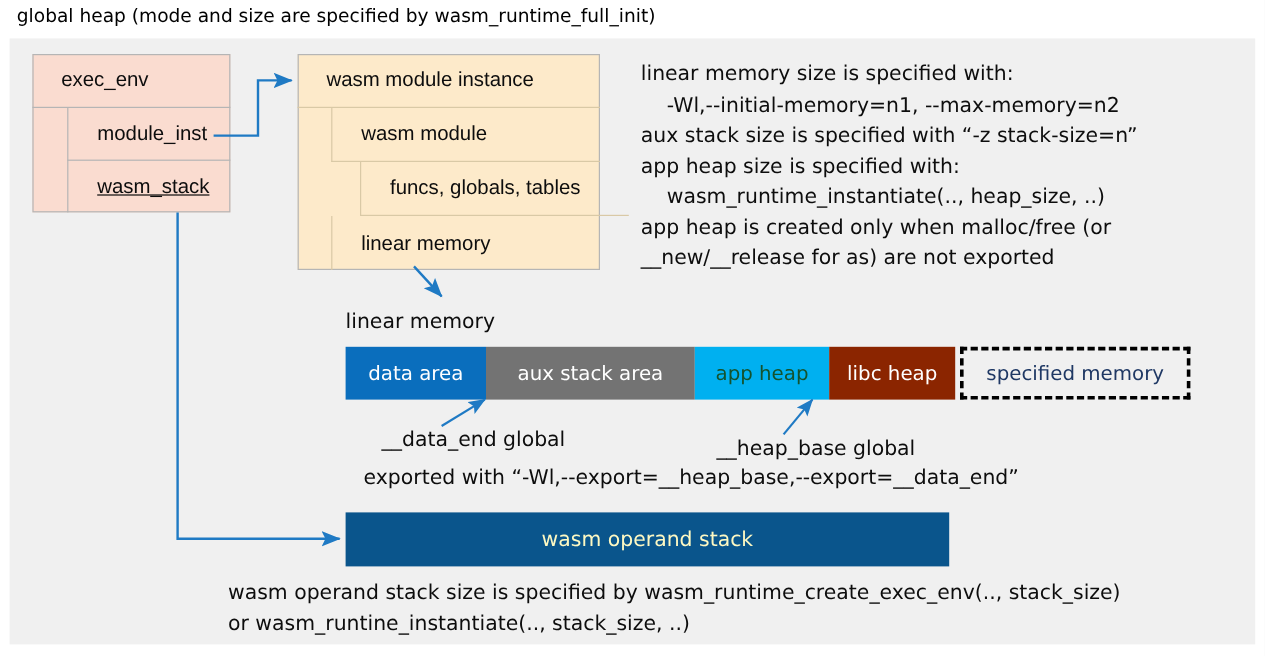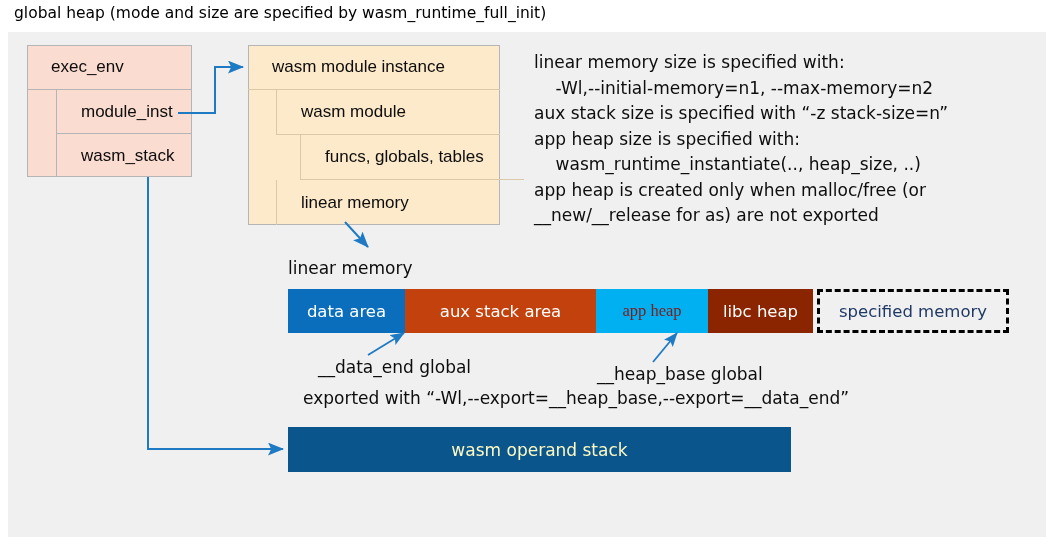--- a/index.html
+++ b/index.html
@@ -40,20 +40,21 @@
     left:27px;top:45px;width:165px;height:45px;
     border-bottom:1px solid #b5b5b5;
   }
   .execenv-row1{
     left:56px;top:90px;width:136px;height:44px;
     border-left:1px solid #b5b5b5;border-bottom:1px solid #b5b5b5;
   }
   .execenv-row2{
     left:56px;top:134px;width:136px;height:43px;
     border-left:1px solid #b5b5b5;
+    text-decoration:underline;
   }
 
   
   .wmi{
     left:248px;top:45px;width:252px;height:180px;
     background:#fdeaca;border:1px solid #b5b5b5;
   }
   .wmi-hdr{
     left:248px;top:45px;width:252px;height:45px;
     border-bottom:1px solid #d9c9a6;
@@ -147,39 +148,41 @@
 app heap size is specified with:
     wasm_runtime_instantiate(.., heap_size, ..)
 app heap is created only when malloc/free (or
 __new/__release for as) are not exported</div>
 
   <div class="lm-label">linear memory</div>
   <div class="membar" id="membar">
       <div class="seg" style="width: 117px; background: rgb(10, 110, 189); color: rgb(255, 255, 255);">
         <span>data area</span>
       </div>
-      <div class="seg" style="width: 191px; background: #c2410c; color: rgb(255, 255, 255);">
+      <div class="seg" style="width: 174px; background: #737373; color: rgb(255, 255, 255);">
         <span>aux stack area</span>
       </div>
-      <div class="seg" style="width: 112px; background: rgb(0, 176, 240); color: #7f1d1d; font-family: Liberation Serif, serif;">
+      <div class="seg" style="width: 112px; background: rgb(0, 176, 240); color: #14532d;">
         <span>app heap</span>
       </div>
       <div class="seg" style="width: 105px; background: rgb(139, 37, 0); color: rgb(255, 255, 255);">
         <span>libc heap</span>
       </div>
       <div class="seg dashed" style="width: 192px; color: rgb(31, 56, 100);">
         <span>specified memory</span>
       </div>
     </div>
 
   <div class="ann ann-dataend">__data_end global</div>
   <div class="ann ann-heapbase">__heap_base global</div>
   <div class="ann ann-exported">exported with “-Wl,--export=__heap_base,--export=__data_end”</div>
 
   <div class="opstack">wasm operand stack</div>
+  <div class="bottomtext">wasm operand stack size is specified by wasm_runtime_create_exec_env(.., stack_size)
+or wasm_runtine_instantiate(.., stack_size, ..)</div>
 
   <svg class="overlay">
     <defs>
       <marker id="ah" markerWidth="9" markerHeight="9" refX="7.5" refY="3.2" orient="auto">
         <path d="M0,0 L8,3.2 L0,6.4 L1.6,3.2 z" fill="#1f7ac4"></path>
       </marker>
       <marker id="ah2" markerWidth="9" markerHeight="9" refX="7.5" refY="3.2" orient="auto">
         <path d="M0,0 L8,3.2 L0,6.4 L1.6,3.2 z" fill="#1f7ac4"></path>
       </marker>
     </defs>

